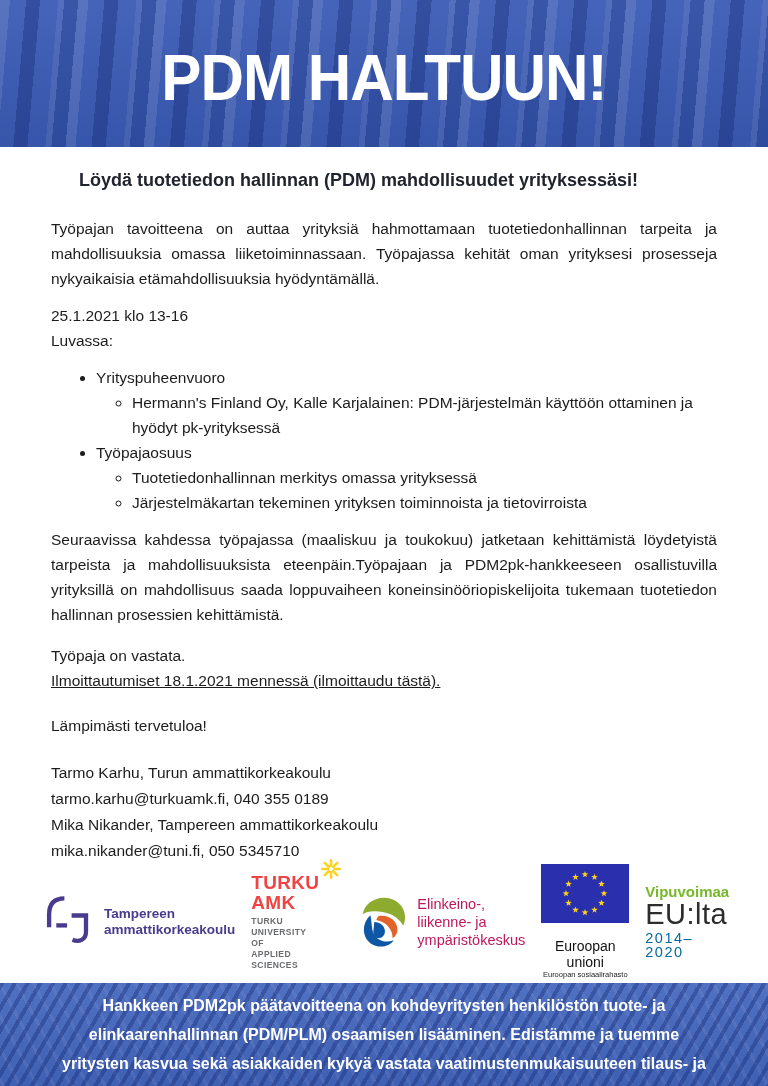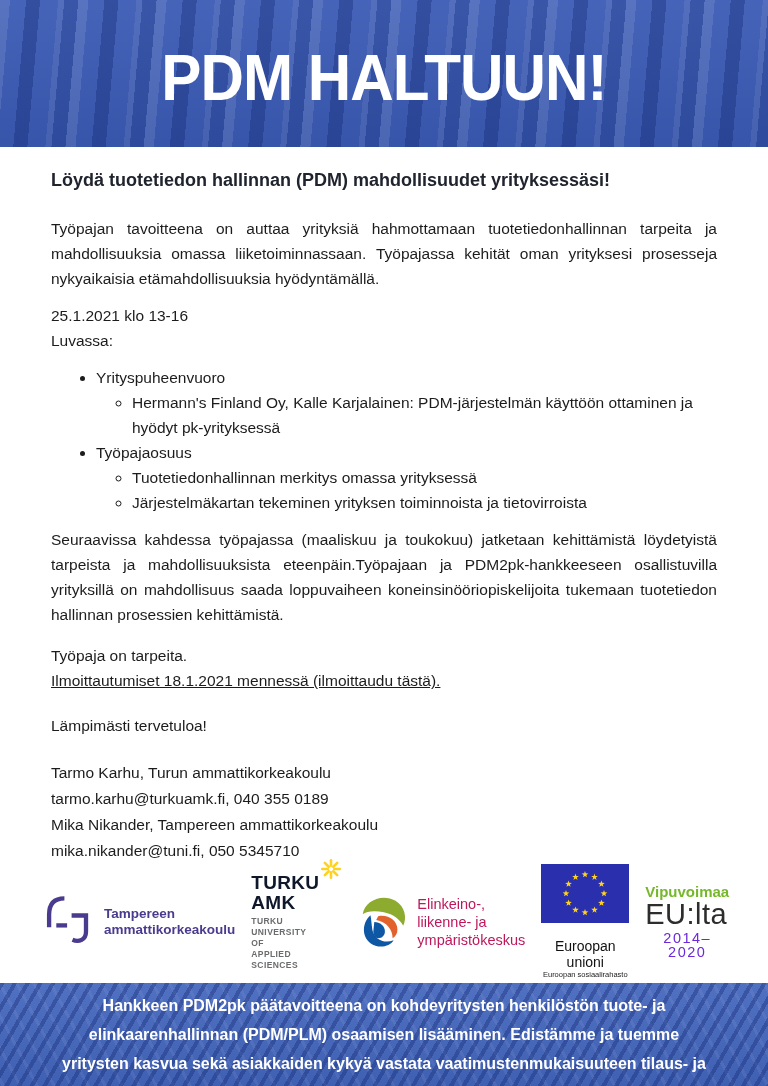--- a/index.html
+++ b/index.html
@@ -27,51 +27,51 @@
       linear-gradient(180deg, rgba(255,255,255,0.06), rgba(0,0,0,0.06));
   }
   .hero-title {
     color:#ffffff; font-size:64px; font-weight:bold;
     letter-spacing:-1px; transform:scaleX(0.94); padding-top:8px;
     white-space:nowrap;
   }
 
   
   .content { flex:1 1 auto; padding:20px 51px 0; font-size:15.5px; line-height:25px; }
-  .heading { font-size:18px; line-height:23px; font-weight:bold; color:#20242e; margin-top:2px; }
+  .heading { font-size:18px; line-height:23px; font-weight:bold; color:#20242e; margin-top:2px;margin-left:28px; }
   .justify { text-align:justify; }
   .intro { margin-top:24px; }
   .meta { margin-top:12px; }
   ul.agenda { list-style:disc; padding-left:33px; margin:12px; }
   ul.sub { list-style:circle; padding-left:36px; margin:0; }
   .followup { margin-top:10px; }
   .signup-block { margin-top:16px; }
   .signup { text-decoration:underline; cursor:pointer; }
   .welcome { margin-top:20px; }
   .contacts { margin-top:22px; line-height:26px; }
 
   
   .logos {
     flex:0 0 96px; display:flex; align-items:center;
     padding:0 40px 4px; gap:16px; justify-content:space-between;
   }
   .logo { display:flex; align-items:center; gap:8px; }
   .tamk-text { color:#4a3b8e; font-weight:bold; font-size:13.5px; line-height:16px; }
   .turku { display:block; position:relative; padding-right:20px; }
-  .turku-title { font-weight:bold; font-size:19px; letter-spacing:0.3px; color:#0f172a; line-height:20px; }
+  .turku-title { font-weight:bold; font-size:19px; letter-spacing:0.3px; color:#ef4444; line-height:20px; }
   .turku-sub { font-size:8.5px; color:#6a6c6e; letter-spacing:0.4px; line-height:11px; margin-top:3px; font-weight:bold; }
   .turku-star { position:absolute; right:-4px; top:-16px; }
   .ely-text { color:#be185d; font-size:14.5px; line-height:18px; }
   .eu { display:block; text-align:center; }
   .eu-caption { font-size:14px; color:#111; line-height:16px; margin-top:11px; }
   .eu-sub { font-size:7.5px; color:#222; line-height:9px; }
   .vipu { display:block; line-height:1; }
   .vipu-1 { color:#76b82a; font-weight:bold; font-size:15px; }
   .vipu-2 { font-size:29px; color:#2d2d2d; letter-spacing:0.5px; margin-top:1px; }
-  .vipu-3 { font-size:14.5px; color:#6d28d9; letter-spacing:1.5px; margin-top:2px;text-align:center; }
+  .vipu-3 { font-size:14.5px; color:#0369a1; letter-spacing:1.5px; margin-top:2px; }
 
   
   .footer {
     flex:0 0 132px;
     display:flex; align-items:center; justify-content:center;
     padding:0 54px;
     background-color:#3f62bb;
     background-image:
       repeating-linear-gradient(120deg, rgba(15,35,110,0.35) 0 4px, rgba(0,0,0,0) 4px 11px),
       repeating-linear-gradient(62deg, rgba(255,255,255,0.06) 0 3px, rgba(0,0,0,0) 3px 15px),
@@ -110,21 +110,21 @@
         <ul class="sub">
           <li>Tuotetiedonhallinnan merkitys omassa yrityksessä</li>
           <li>Järjestelmäkartan tekeminen yrityksen toiminnoista ja tietovirroista</li>
         </ul>
       </li>
     </ul>
 
     <p class="followup justify">Seuraavissa kahdessa työpajassa (maaliskuu ja toukokuu) jatketaan kehittämistä löydetyistä tarpeista ja mahdollisuuksista eteenpäin.Työpajaan ja PDM2pk-hankkeeseen osallistuvilla yrityksillä on mahdollisuus saada loppuvaiheen koneinsinööriopiskelijoita tukemaan tuotetiedon hallinnan prosessien kehittämistä.</p>
 
     <div class="signup-block">
-      <p>Työpaja on tarpeita.</p>
+      <p>Työpaja on vastata.</p>
       <p class="signup">Ilmoittautumiset 18.1.2021 mennessä (ilmoittaudu tästä).</p>
     </div>
 
     <p class="welcome">Lämpimästi tervetuloa!</p>
 
     <div class="contacts">
       <p>Tarmo Karhu, Turun ammattikorkeakoulu</p>
       <p>tarmo.karhu@turkuamk.fi, 040 355 0189</p>
       <p>Mika Nikander, Tampereen ammattikorkeakoulu</p>
       <p>mika.nikander@tuni.fi, 050 5345710</p>

